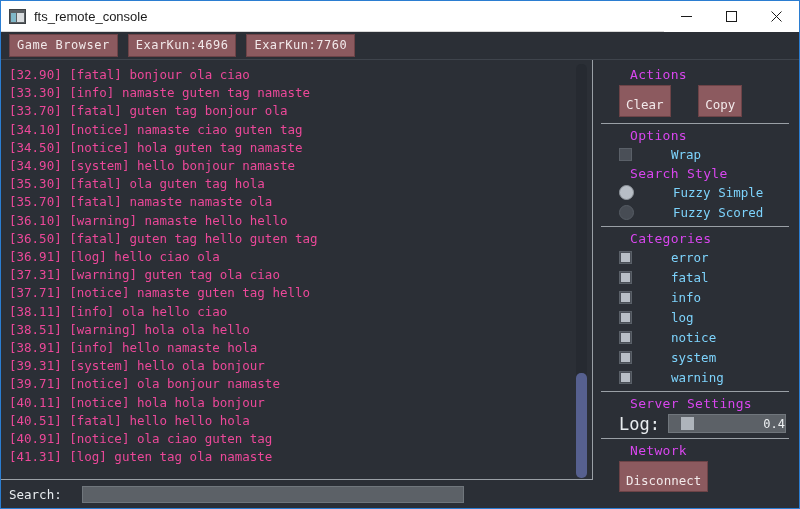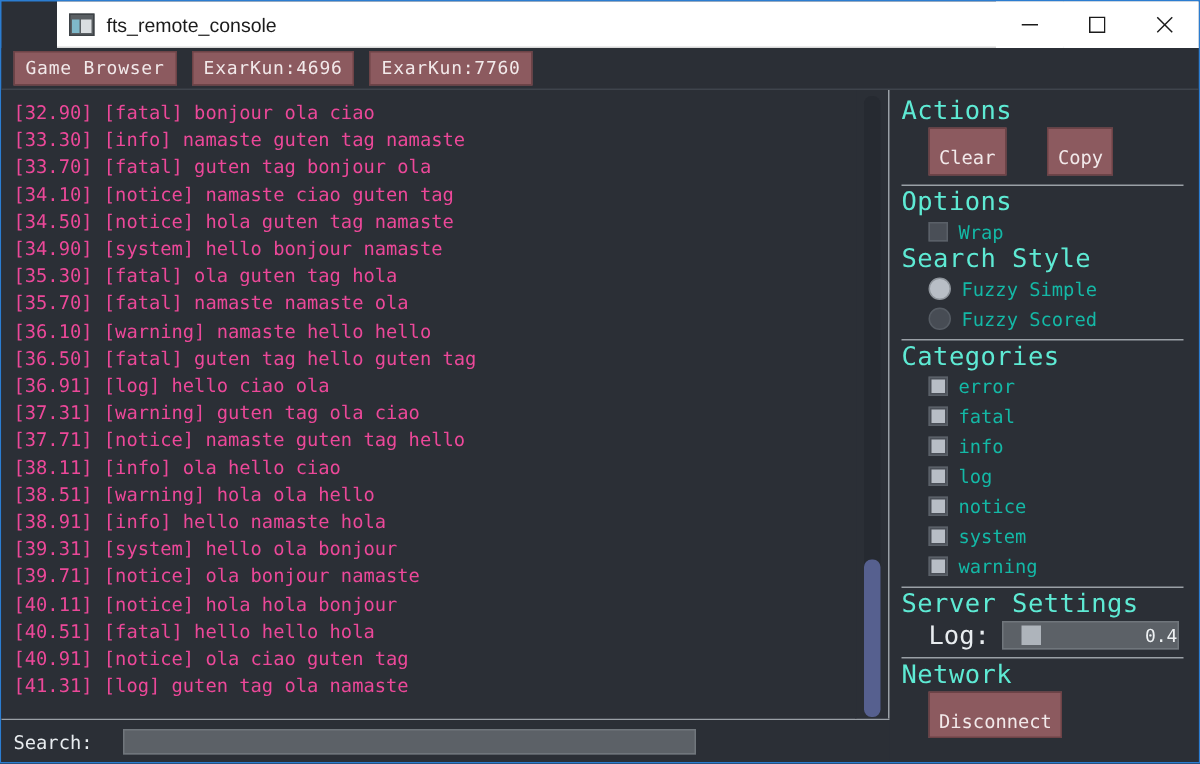--- a/index.html
+++ b/index.html
@@ -28,21 +28,20 @@
 
   
   #titlebar {
     height: 31px;
     background: #ffffff;
     border-bottom: 1px solid #d7d7d7;
     display: flex;
     align-items: center;
     flex: 0 0 auto;
     box-sizing: border-box;
-    margin-left: 37px;
   }
   #titlebar-left {
     display: flex;
     align-items: center;
     padding-left: 8px;
     flex: 1 1 auto;
     min-width: 0;
   }
   .app-icon {
     width: 17px;
@@ -221,26 +220,27 @@
   
   #sidebar {
     width: 206px;
     flex: 0 0 auto;
     background: #2b2f36;
     padding: 6px 10px 0 8px;
     box-sizing: border-box;
     overflow: hidden;
   }
   .section-title {
-    color: #5eead4;
-    font-family: "DejaVu Sans Mono", monospace;
-    font-size: 17px;
+    color: #d946ef;
+    font-family: "DejaVu Sans Mono", monospace;
+    font-size: 13px;
     line-height: 17px;
     letter-spacing: 0.3px;
     white-space: nowrap;
+    margin-left: 29px;
   }
   .hr {
     height: 1px;
     background: #9aa0a6;
     margin: 4px 0 3px 0;
   }
   .side-button {
     display: inline-block;
     background: #8c5a5f;
     color: #f2e9ea;
@@ -286,24 +286,25 @@
     background: #474c54;
     border: 1px solid #565c64;
     box-sizing: border-box;
     flex: 0 0 auto;
   }
   .radio.selected {
     background: #b8bec6;
     border-color: #8f959c;
   }
   .opt-label {
-    color: #14b8a6;
+    color: #7dd3fc;
     font-family: "DejaVu Sans Mono", monospace;
     font-size: 12.5px;
     white-space: nowrap;
+    margin-left: 32px;
   }
   .slider-row {
     display: flex;
     align-items: center;
     gap: 8px;
     margin: 2px 0 2px 18px;
   }
   .slider-label {
     color: #e8ecef;
     font-family: "DejaVu Sans Mono", monospace;

